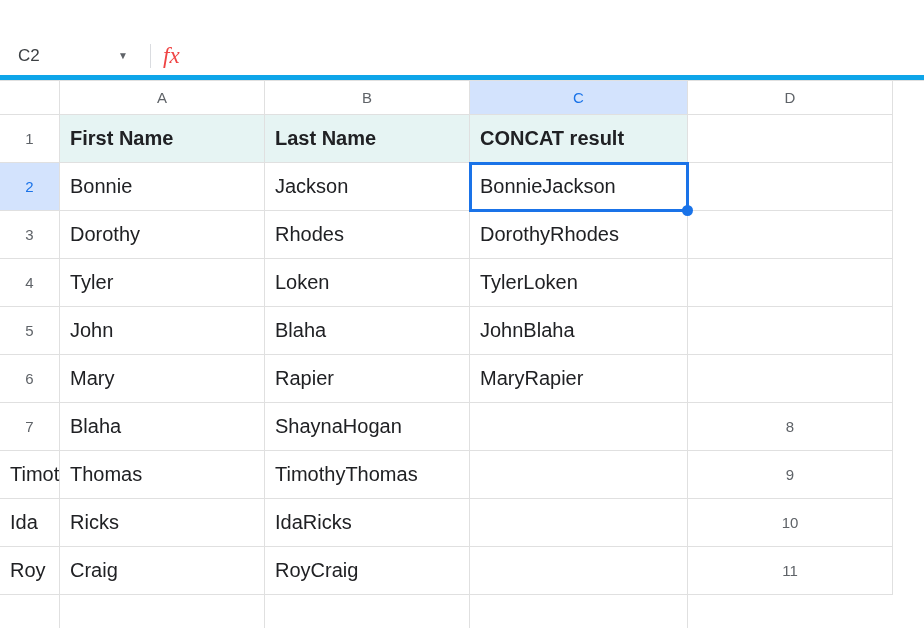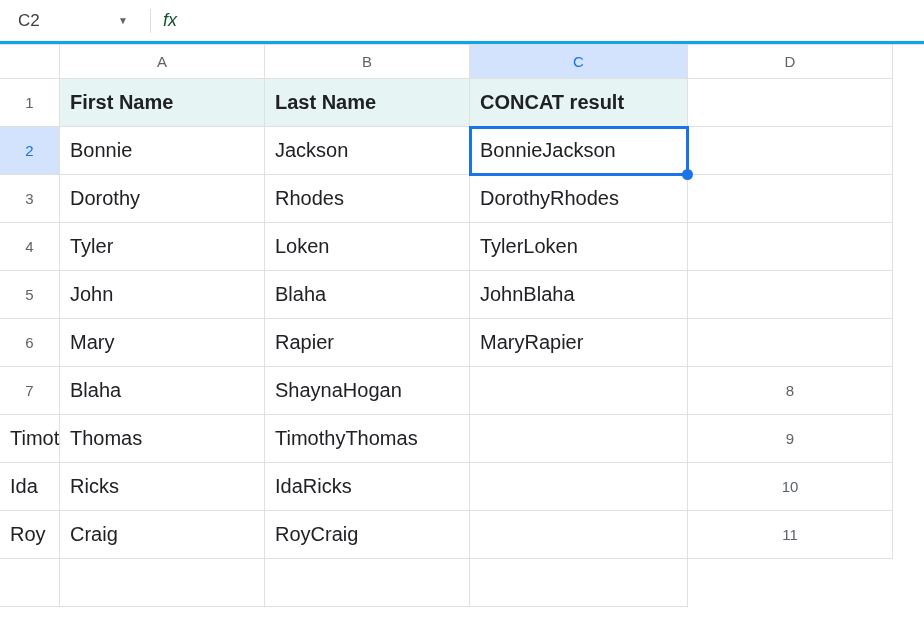--- a/index.html
+++ b/index.html
@@ -6,22 +6,23 @@
   body {
     margin: 0;
     font-family: Arial, sans-serif;
     background: #fff;
     color: #202124;
   }
   .formula-bar {
     display: flex;
     align-items: center;
     height: 44px;
-    border-bottom: 3px solid #0ea5e9;
+    border-bottom: 5px solid #0ea5e9;
     padding: 0 8px;
+    margin-top: 36px;
   }
   .name-box {
     width: 130px;
     height: 30px;
     display: flex;
     align-items: center;
     padding: 0 10px;
     font-size: 17px;
     color: #3c4043;
     position: relative;
@@ -32,23 +33,23 @@
     color: #5f6368;
   }
   .vdiv {
     width: 1px;
     height: 24px;
     background: #dadce0;
     margin: 0 12px;
   }
   .fx {
     font-style: italic;
-    font-family: Liberation Sans, sans-serif;
-    color: #14532d;
-    font-size: 18px;
+    font-family: Liberation Serif, serif;
+    color: #ef4444;
+    font-size: 23px;
     margin-right: 14px;
   }
   .formula-input {
     font-family: "Consolas", "Menlo", monospace;
     font-size: 19px;
     color: #202124;
     flex: 1;
     white-space: nowrap;
   }
   .formula-input .ref-orange { color: #e69138; }

